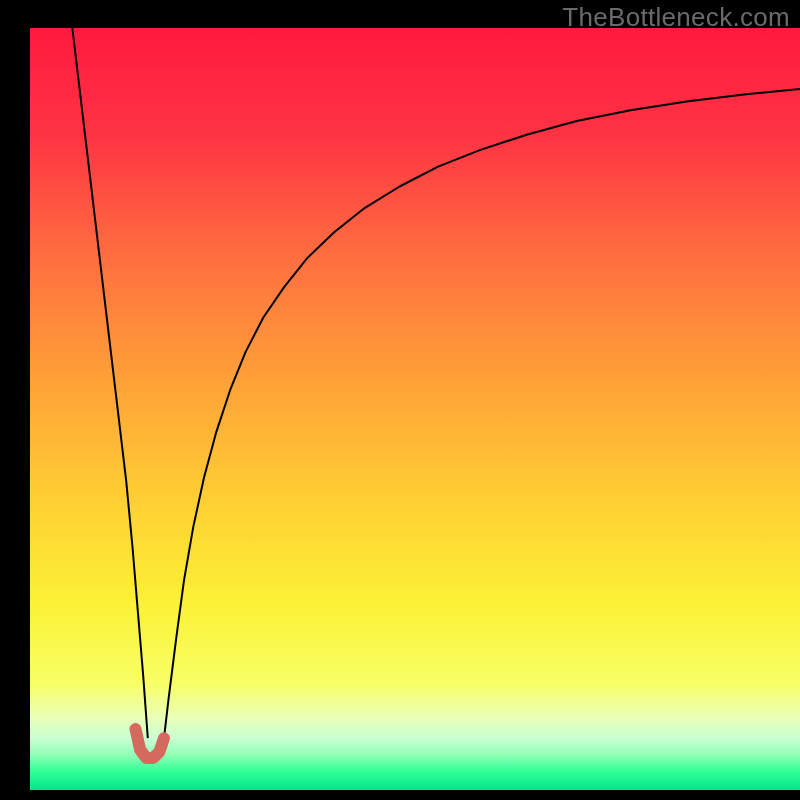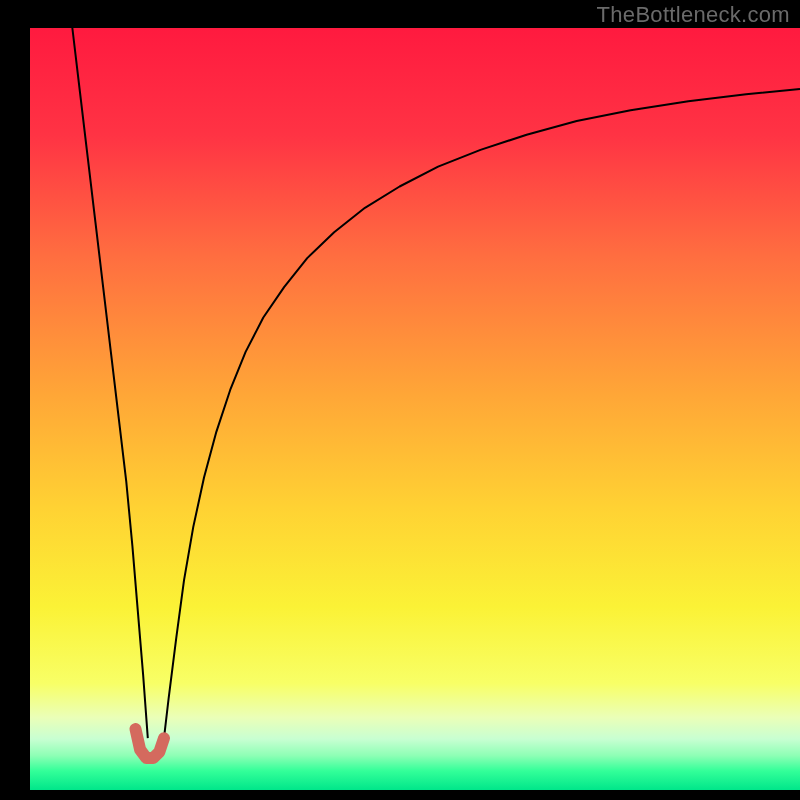--- a/index.html
+++ b/index.html
@@ -15,21 +15,21 @@
     position: relative;
     width: 800px;
     height: 800px;
     background: #000;
   }
   .watermark {
     position: absolute;
     top: 2px;
     right: 10px;
     color: #6a6a6a;
-    font-size: 22px;
+    font-size: 26px;
     font-weight: 400;
     letter-spacing: 0.3px;
     user-select: none;
     z-index: 5;
   }
   svg.plot {
     position: absolute;
     left: 0;
     top: 0;
     width: 800px;

